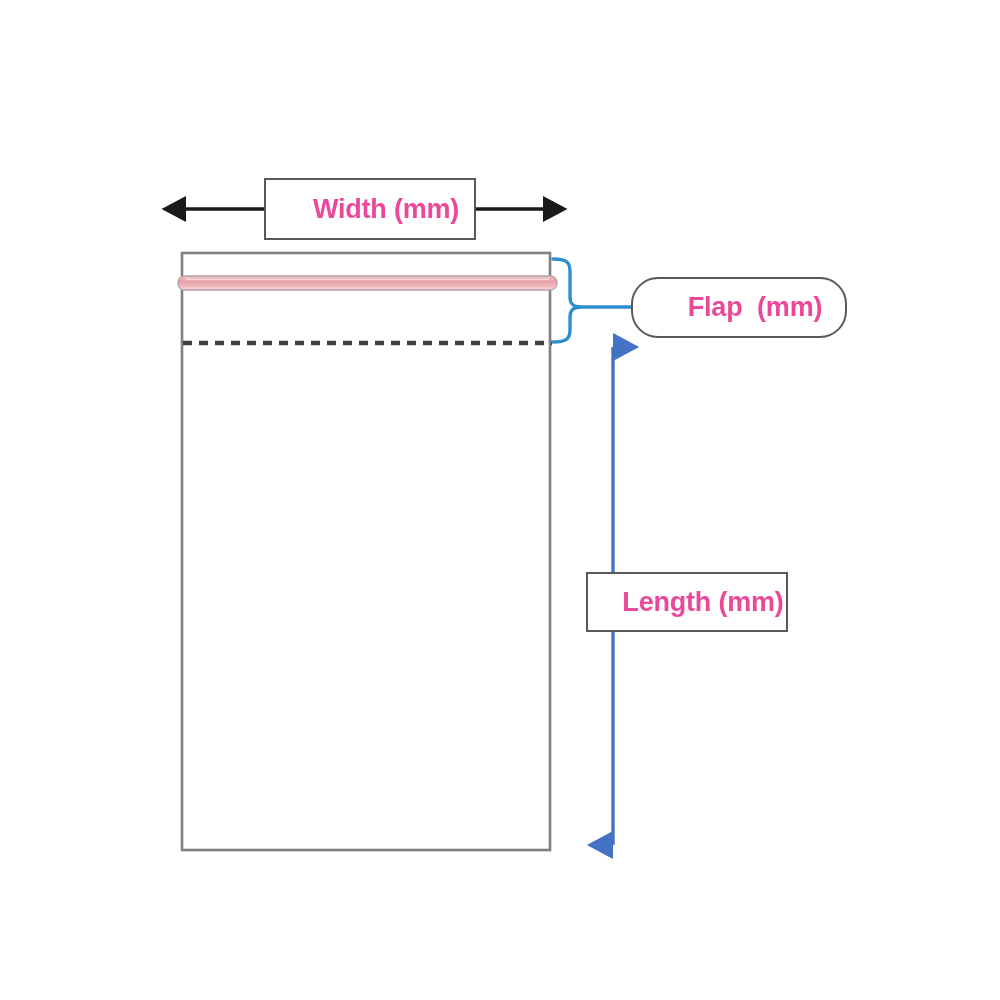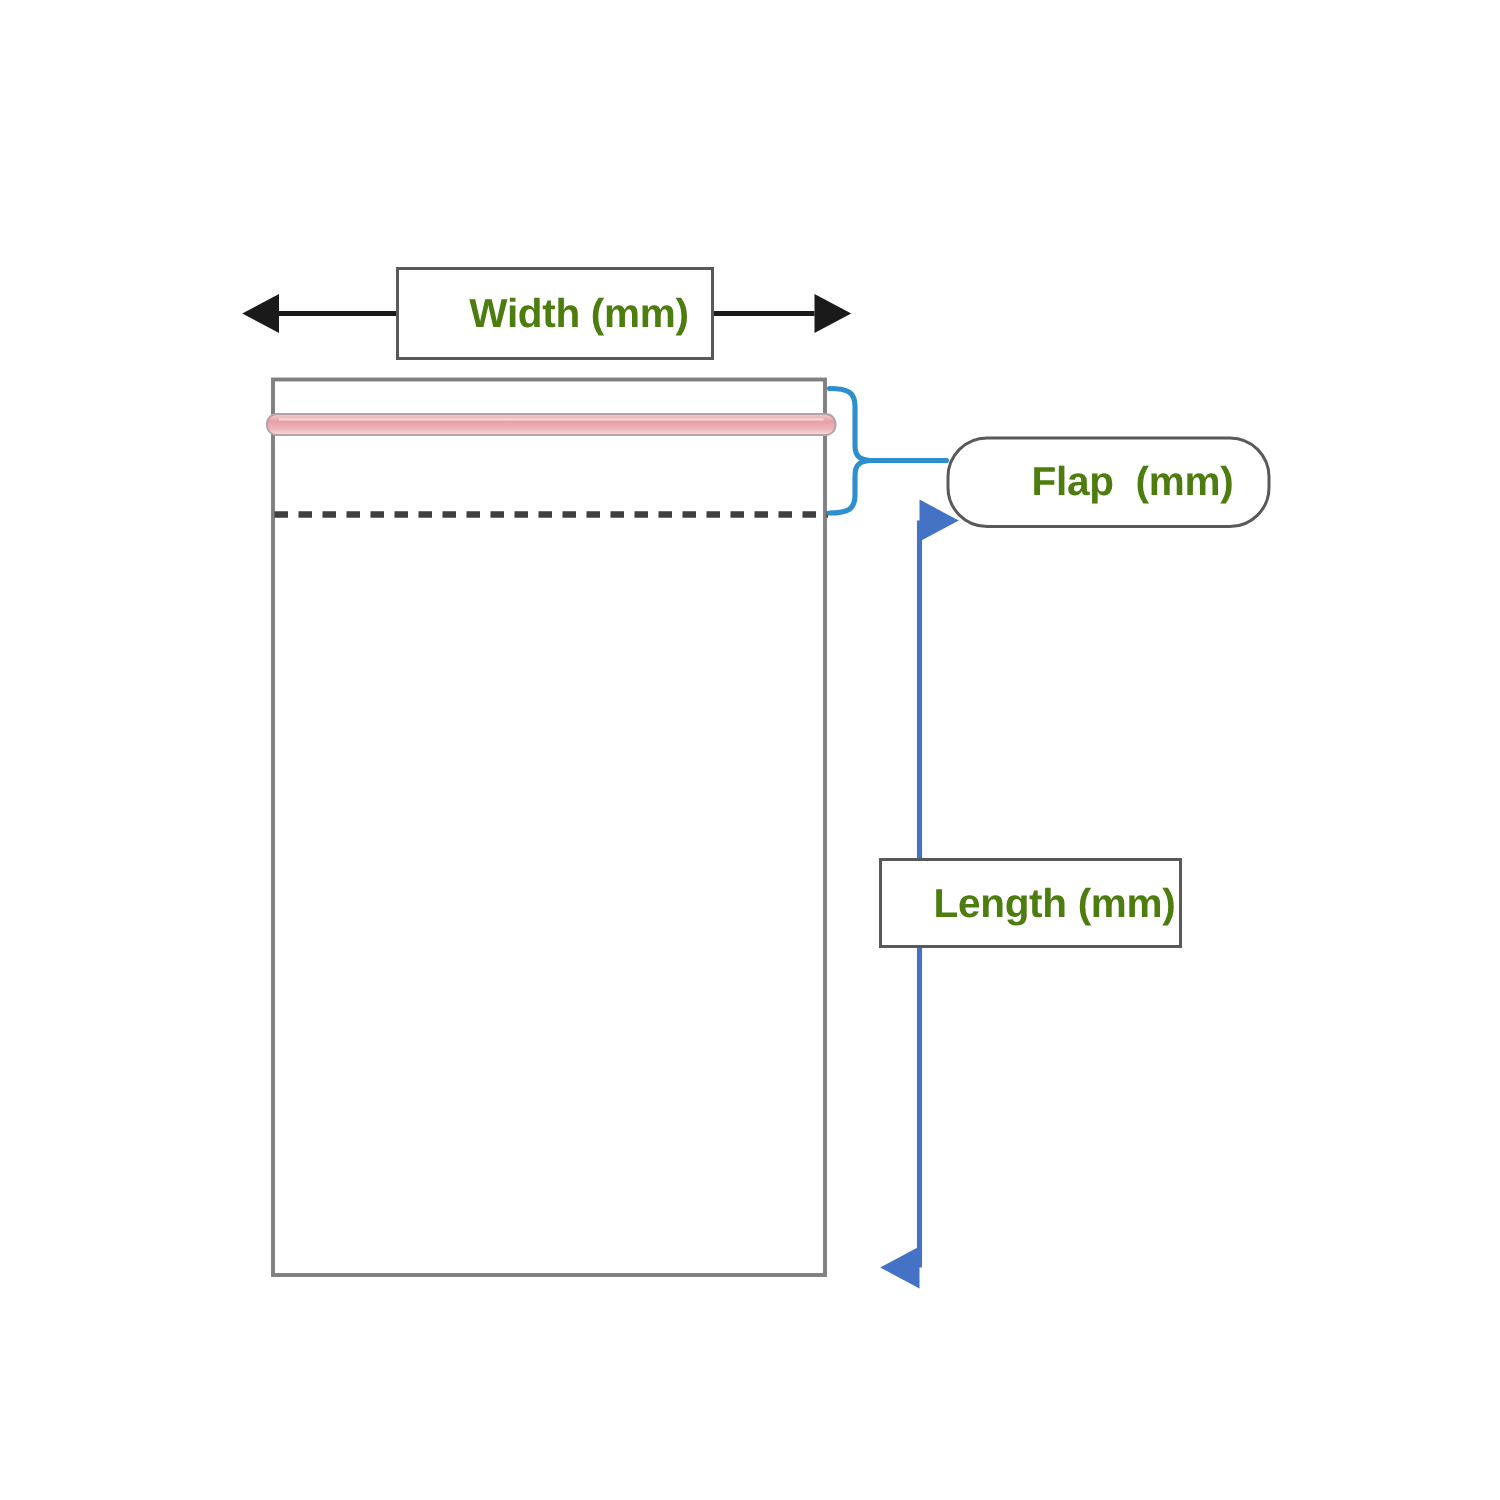--- a/index.html
+++ b/index.html
@@ -28,36 +28,36 @@
     background: #ffffff;
     border: 2px solid #595959;
     display: flex;
     align-items: center;
     justify-content: center;
     z-index: 5;
   }
   .label-text {
     font-family: "Liberation Sans", sans-serif;
     font-weight: bold;
-    color: #4d7c0f;
+    color: #ec4899;
     white-space: pre;
     letter-spacing: -0.2px;
     margin-left: 32px;
   }
   #width-label-box {
     left: 264px;
     top: 178px;
     width: 212px;
     height: 62px;
   }
   #width-label-box .label-text { font-size: 27px; }
 
   #flap-label-box {
     left: 631px;
-    top: 291px;
+    top: 277px;
     width: 216px;
     height: 61px;
     border-radius: 27px;
   }
   #flap-label-box .label-text { font-size: 27px; }
 
   #length-label-box {
     left: 586px;
     top: 572px;
     width: 202px;

